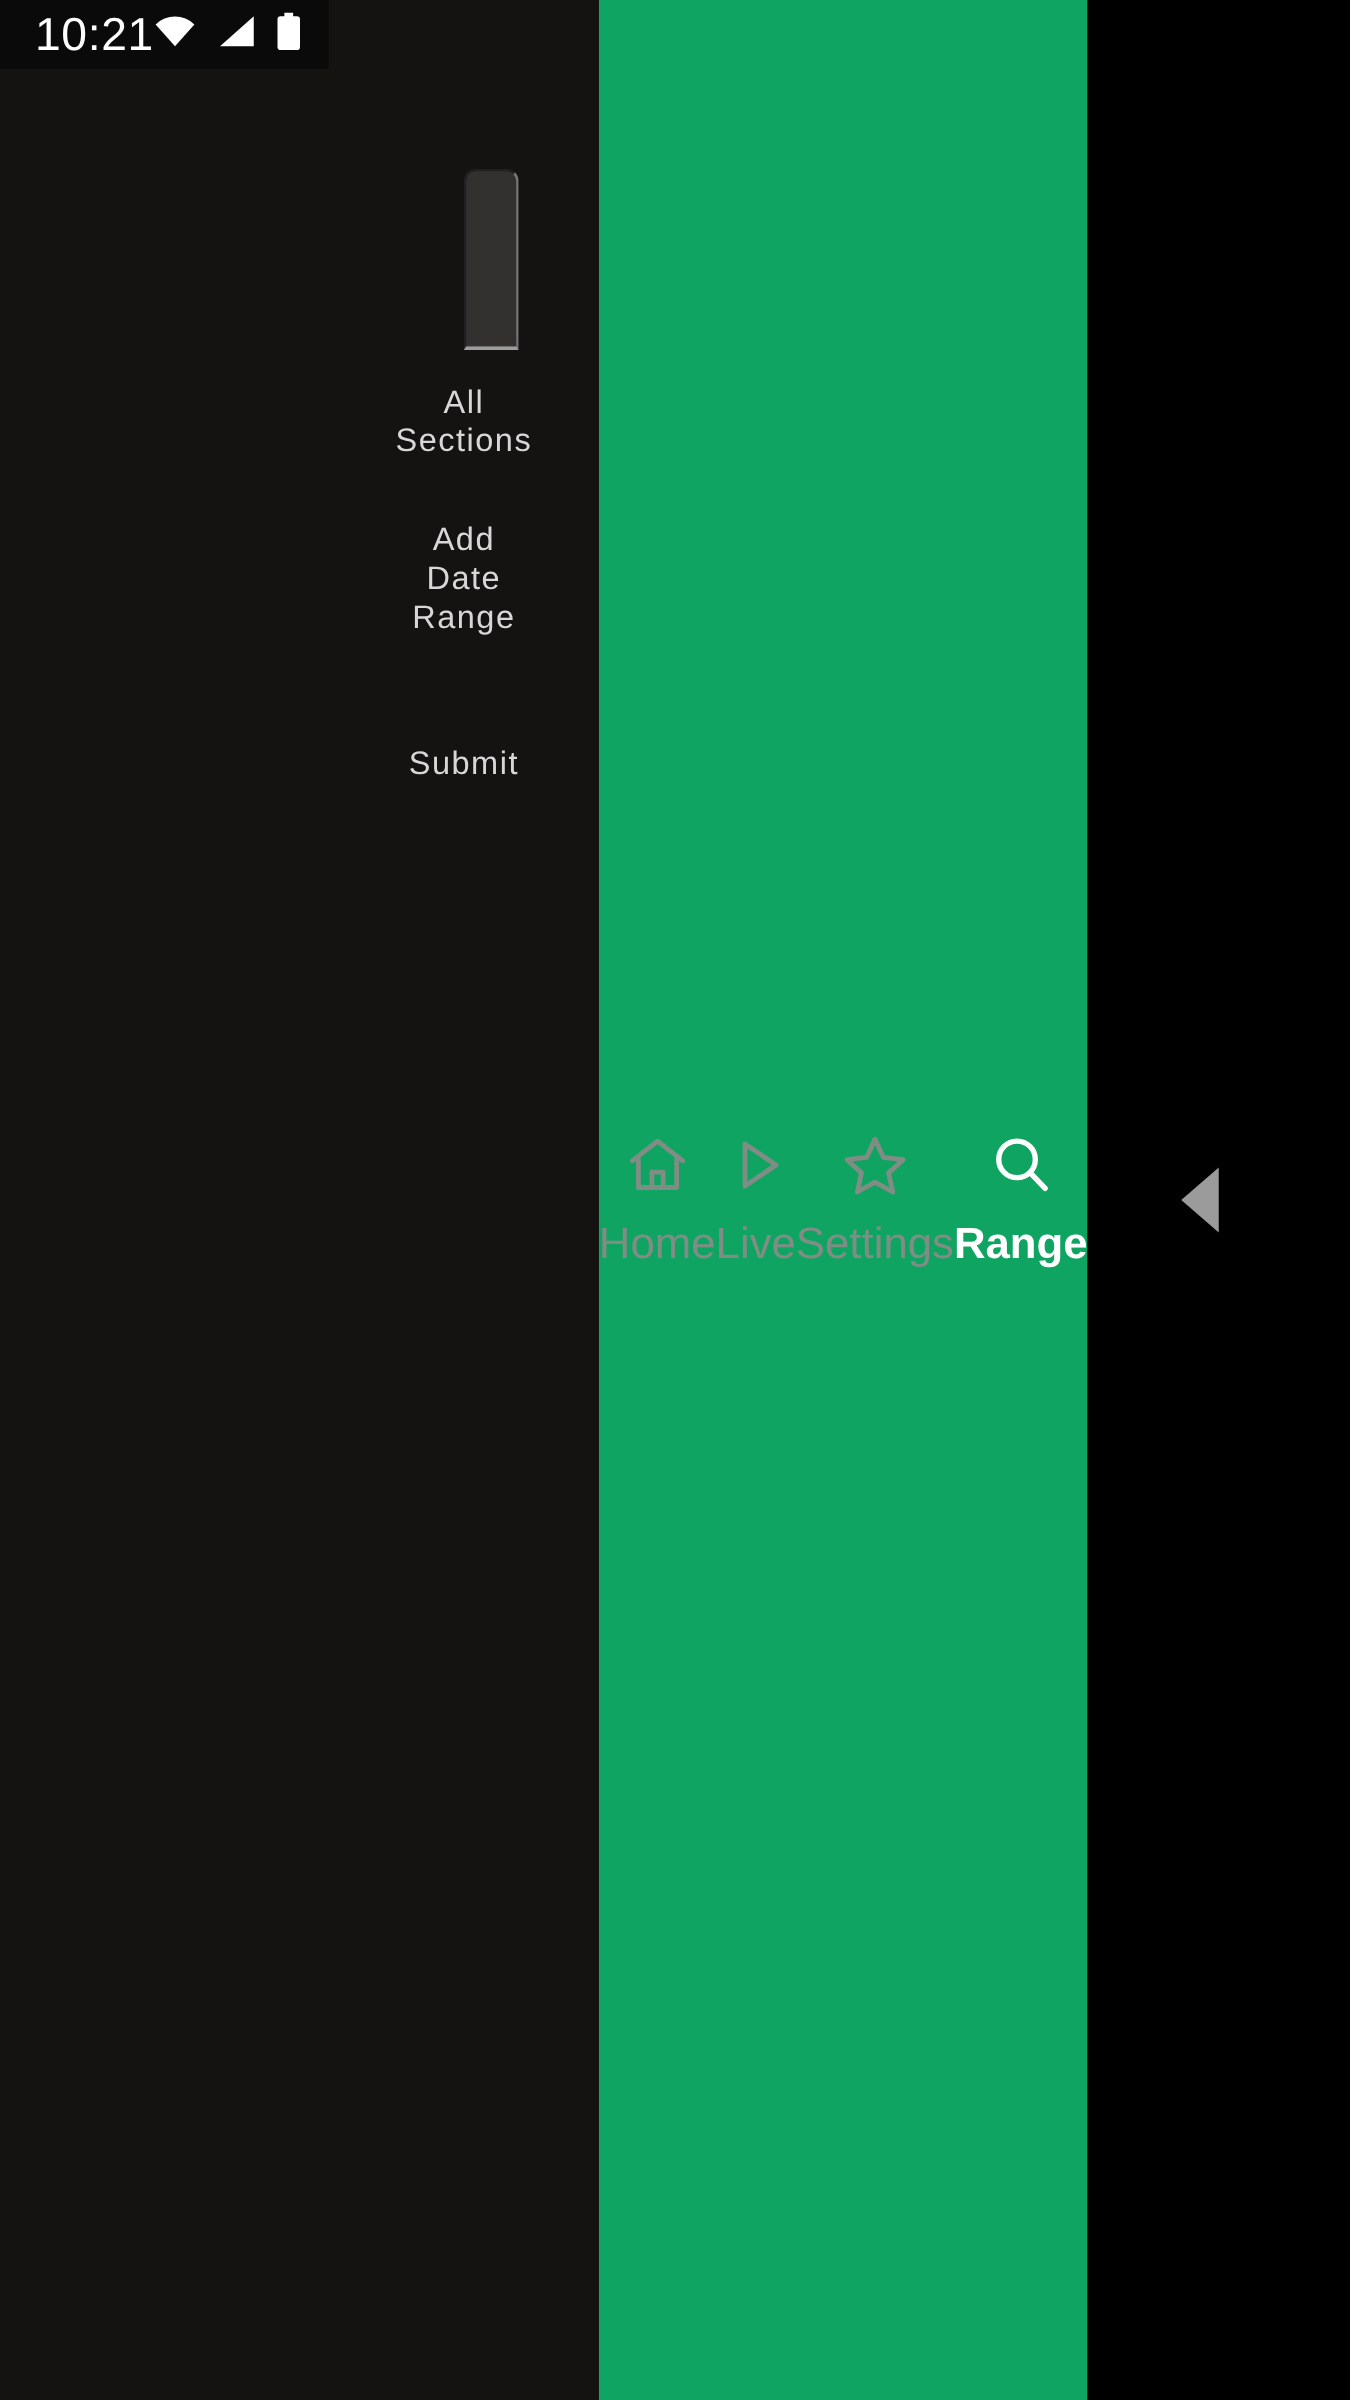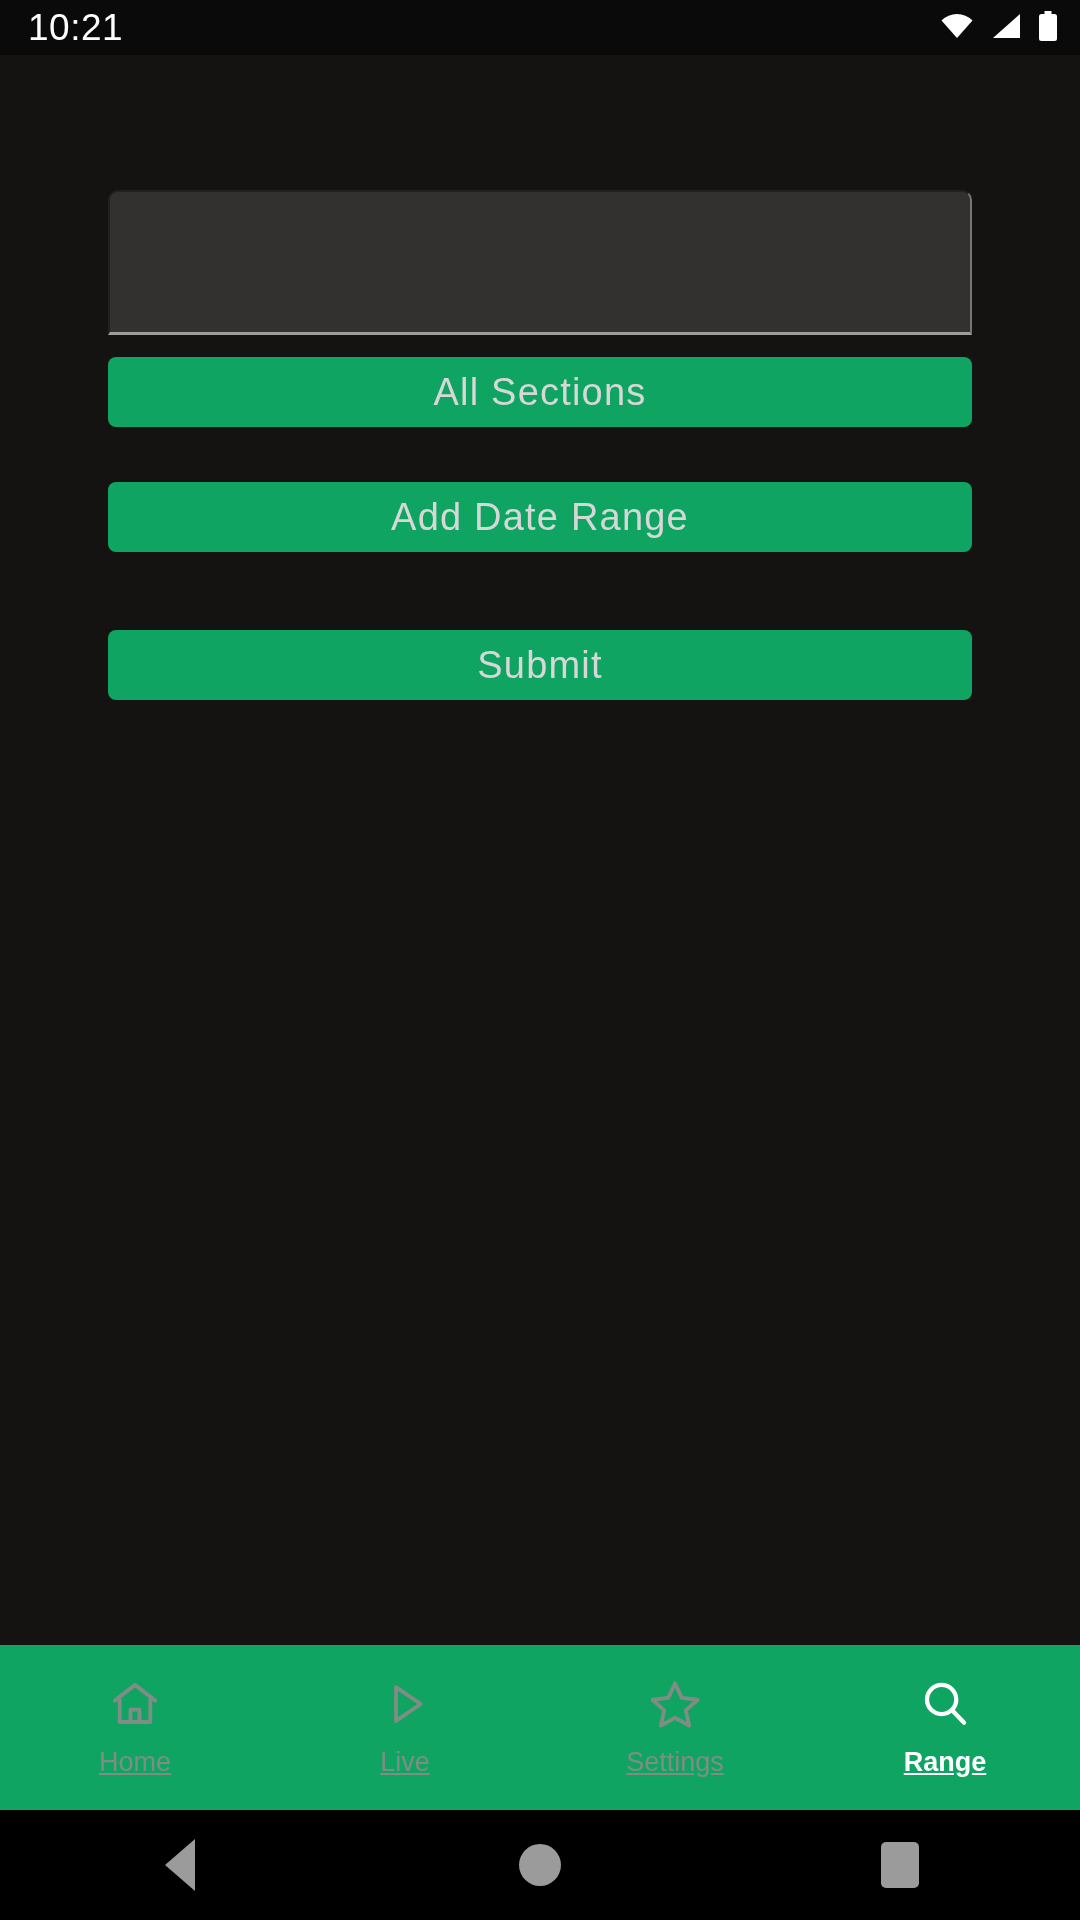--- a/index.html
+++ b/index.html
@@ -6,21 +6,21 @@
   html, body {
     width:1080px; height:1920px;
     background:#000;
     font-family:"Liberation Sans", sans-serif;
     overflow:hidden;
   }
   .phone {
     position:relative;
     width:1080px; height:1920px;
     background:#141312;
-    display:flex; flex-direction:column;
+    display:flex; flex-direction:row;
   }
 
   
   .statusbar {
     height:55px;
     flex:0 0 55px;
     background:#0a0a0a;
     display:flex; align-items:center;
     padding:0 22px 0 28px;
     color:#ffffff;
@@ -61,21 +61,21 @@
   .text-field::placeholder { color:#8a8a8a; }
 
   .btn {
     position:absolute;
     left:108px; right:108px;
     height:70px;
     background:#10a463;
     border:none;
     border-radius:8px;
     color:#d7d7d7;
-    font-size:38px;
+    font-size:26px;
     letter-spacing:1.2px;
     font-family:"Liberation Sans", sans-serif;
     display:flex; align-items:center; justify-content:center;
     cursor:pointer;
   }
   .btn-sections  { top:302px; }
   .btn-daterange { top:427px; }
   .btn-submit    { top:575px; }
 
   .divider {
@@ -95,24 +95,23 @@
   }
   .tab {
     flex:1 1 0;
     height:100%;
     display:flex; flex-direction:column;
     align-items:center; justify-content:center;
     gap:16px;
     cursor:pointer;
   }
   .tab-label {
-    font-size:27px;
+    font-size:35px;
     color:#808d85;
     font-family:"Liberation Sans", sans-serif;
-    text-decoration:underline;
   }
   .tab.active .tab-label { color:#ffffff; font-weight:bold; }
   .tab-icon { display:block; }
   .tab-icon svg { display:block; }
 
   
   .navbar {
     flex:0 0 110px;
     background:#000000;
     display:flex;

